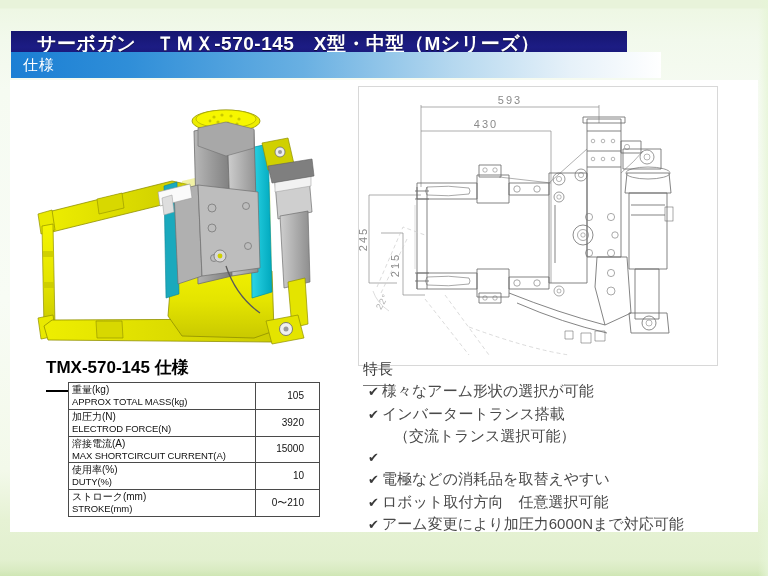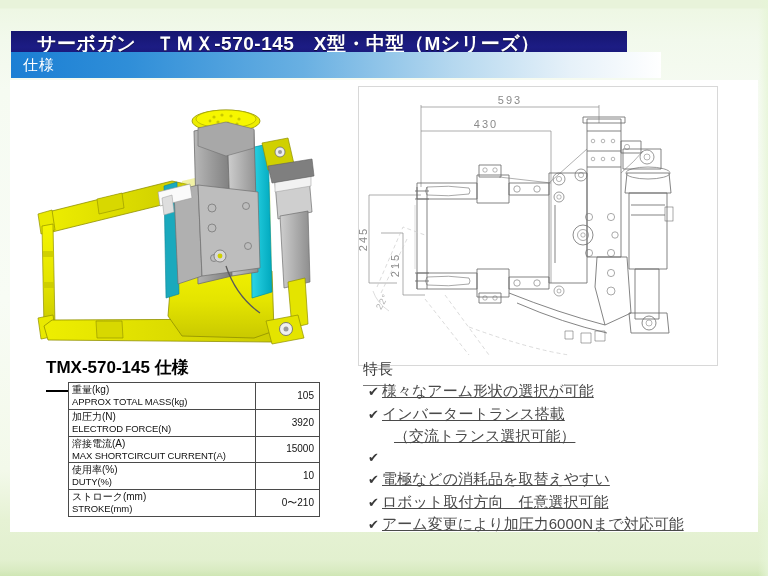--- a/index.html
+++ b/index.html
@@ -123,21 +123,21 @@
   .spec-table td {
     border: 1px solid #4a4a4a;
     padding: 1px 3px;
     vertical-align: middle;
     line-height: 1.22;
   }
   .spec-table td.lbl { width: 188px; }
   .spec-table td.val {
     width: 64px;
     text-align: right;
-    padding-right: 5px;
+    padding-right: 15px;
     font-size: 10px;
   }
   .lbl .ja { display: block; font-size: 10px; }
   .lbl .en { display: block; font-size: 9.5px; letter-spacing: -0.1px; }
 
   
   .drawing {
     position: absolute;
     left: 358px;
     top: 86px;
@@ -179,21 +179,21 @@
   }
   .features-list li .chk {
     font-size: 13px;
     font-weight: bold;
     color: #3a3a3a;
     width: 14px;
     flex: 0 0 14px;
   }
   .features-list li.sub .chk { visibility: hidden; }
   .features-list li.sub .ftext { padding-left: 12px; }
-  .features-list li .ftext { display: inline-block; text-decoration: underline; }
+  .features-list li .ftext { display: inline-block; }
 </style>
 </head>
 <body>
 
 <div id="slide">
 
   <div class="canvas"></div>
 
   <div class="title-banner">
     <span class="title-text">サーボガン　ＴＭＸ-570-145　X型・中型（Mシリーズ）</span>

